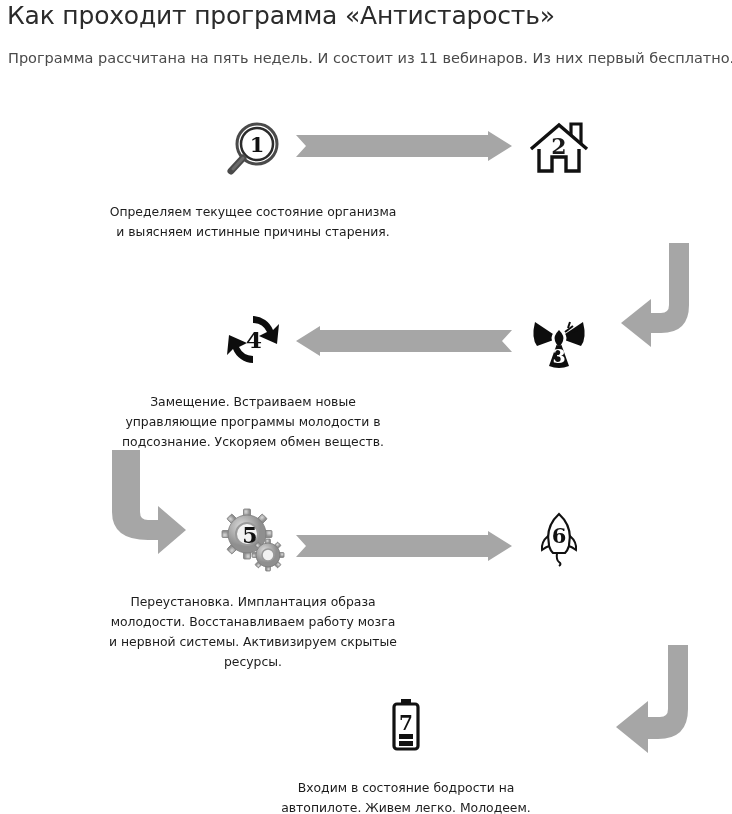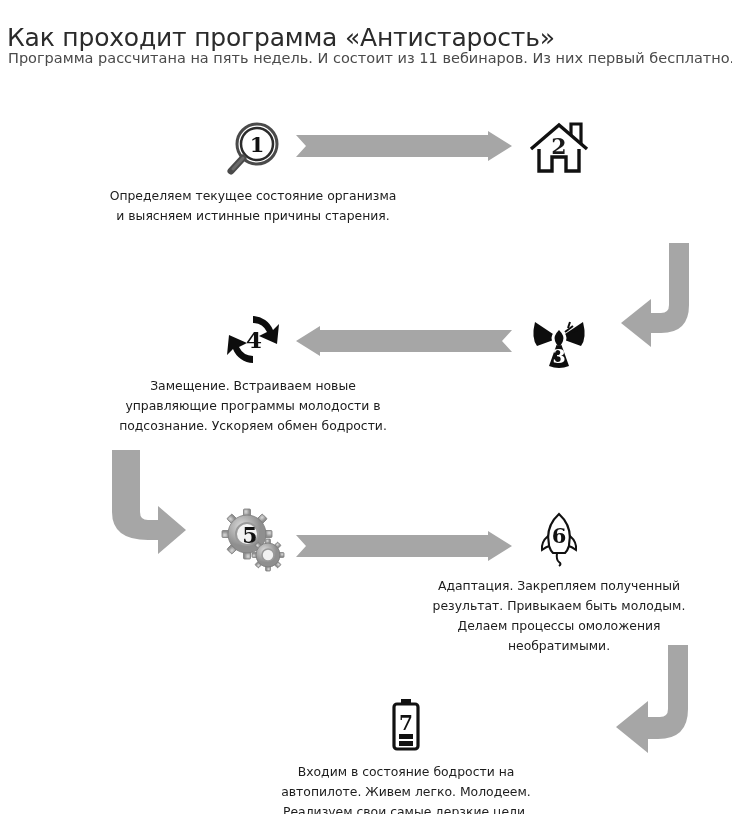--- a/index.html
+++ b/index.html
@@ -10,21 +10,21 @@
   body {
     width: 732px;
     height: 814px;
     position: relative;
     font-family: "DejaVu Sans", sans-serif;
     overflow: hidden;
   }
   .page-title {
     position: absolute;
     left: 7px;
-    top: 23px;
+    top: 1px;
     font-size: 25px;
     font-weight: 400;
     color: #2b2b2b;
     letter-spacing: -0.2px;
     white-space: nowrap;
   }
   .page-subtitle {
     position: absolute;
     left: 8px;
     top: 50px;
@@ -41,21 +41,21 @@
     height: 64px;
     display: flex;
     align-items: center;
     justify-content: center;
   }
   .step-text {
     font-size: 12.4px;
     line-height: 20px;
     color: #1c1c1c;
     padding: 0 6px;
-    margin-top: 4px;
+    margin-top: 20px;
   }
   .conn {
     position: absolute;
   }
   .num {
     font-family: "DejaVu Serif", serif;
     font-weight: 700;
   }
 </style>
 </head>
@@ -109,21 +109,21 @@
 </div>
 
 <div class="step" style="left:103px; top:308px;">
   <div class="step-icon">
     <svg width="64" height="60" viewBox="0 0 64 60">
       <path d="M32 6 A 22 22 0 0 1 52 20 L58 14 L56 34 L38 26 L46 22 A 16 16 0 0 0 32 13 Z" fill="#0d0d0d"></path>
       <path d="M32 53 A 22 22 0 0 1 12 39 L6 45 L8 25 L26 33 L18 37 A 16 16 0 0 0 32 46 Z" fill="#0d0d0d"></path>
       <text class="num" x="33" y="38" text-anchor="middle" font-size="23" fill="#111111">4</text>
     </svg>
   </div>
-  <div class="step-text">Замещение. Встраиваем новые управляющие программы молодости в подсознание. Ускоряем обмен бодрости.</div>
+  <div class="step-text">Замещение. Встраиваем новые управляющие программы молодости в подсознание. Ускоряем обмен веществ.</div>
 </div>
 
 <div class="step" style="left:103px; top:508px;">
   <div class="step-icon">
     <svg width="64" height="64" viewBox="0 0 64 64">
       <defs>
         <radialGradient id="gearGrad" cx="35%" cy="30%">
           <stop offset="0%" stop-color="#d9d9d9"></stop>
           <stop offset="100%" stop-color="#8f8f8f"></stop>
         </radialGradient>
@@ -152,33 +152,33 @@
           <rect x="-2.4" y="-16" width="4.8" height="6" rx="0.8" transform="rotate(225)"></rect>
           <rect x="-2.4" y="-16" width="4.8" height="6" rx="0.8" transform="rotate(270)"></rect>
           <rect x="-2.4" y="-16" width="4.8" height="6" rx="0.8" transform="rotate(315)"></rect>
         </g>
         <circle cx="0" cy="0" r="12"></circle>
         <circle cx="0" cy="0" r="6" fill="#f2f2f2" stroke="#9a9a9a" stroke-width="1.6"></circle>
       </g>
       <text class="num" x="29" y="35" text-anchor="middle" font-size="22" fill="#111111">5</text>
     </svg>
   </div>
+  <div class="step-text">Переустановка. Имплантация образа молодости. Восстанавливаем работу мозга и нервной системы. Активизируем скрытые ресурсы.</div>
 </div>
 
 <div class="step" style="left:409px; top:508px;">
   <div class="step-icon">
     <svg width="48" height="60" viewBox="0 0 48 60">
       <path d="M24 4 Q35 14 35 28 Q35 38 30 43 L18 43 Q13 38 13 28 Q13 14 24 4 Z" fill="#ffffff" stroke="#111111" stroke-width="2.2"></path>
       <path d="M13 26 Q6 32 7 40 Q11 37 14 36 Z" fill="#ffffff" stroke="#111111" stroke-width="2"></path>
       <path d="M35 26 Q42 32 41 40 Q37 37 34 36 Z" fill="#ffffff" stroke="#111111" stroke-width="2"></path>
       <path d="M22 43 Q21 50 24 52 Q27 54 24 56" fill="none" stroke="#111111" stroke-width="2"></path>
       <text class="num" x="24" y="33" text-anchor="middle" font-size="21" fill="#111111">6</text>
     </svg>
   </div>
-  <div class="step-text">Адаптация. Закрепляем полученный результат. Привыкаем быть молодым. Делаем процессы омоложения необратимыми.</div>
 </div>
 
 <div class="step" style="left:256px; top:694px;">
   <div class="step-icon">
     <svg width="44" height="60" viewBox="0 0 44 60">
       <rect x="17" y="3" width="10" height="5" fill="#111111"></rect>
       <rect x="10" y="8" width="24" height="45" rx="3" fill="none" stroke="#111111" stroke-width="3.2"></rect>
       <rect x="15" y="38" width="14" height="5" fill="#111111"></rect>
       <rect x="15" y="45" width="14" height="5" fill="#111111"></rect>
       <text class="num" x="22" y="34" text-anchor="middle" font-size="20" fill="#111111">7</text>

